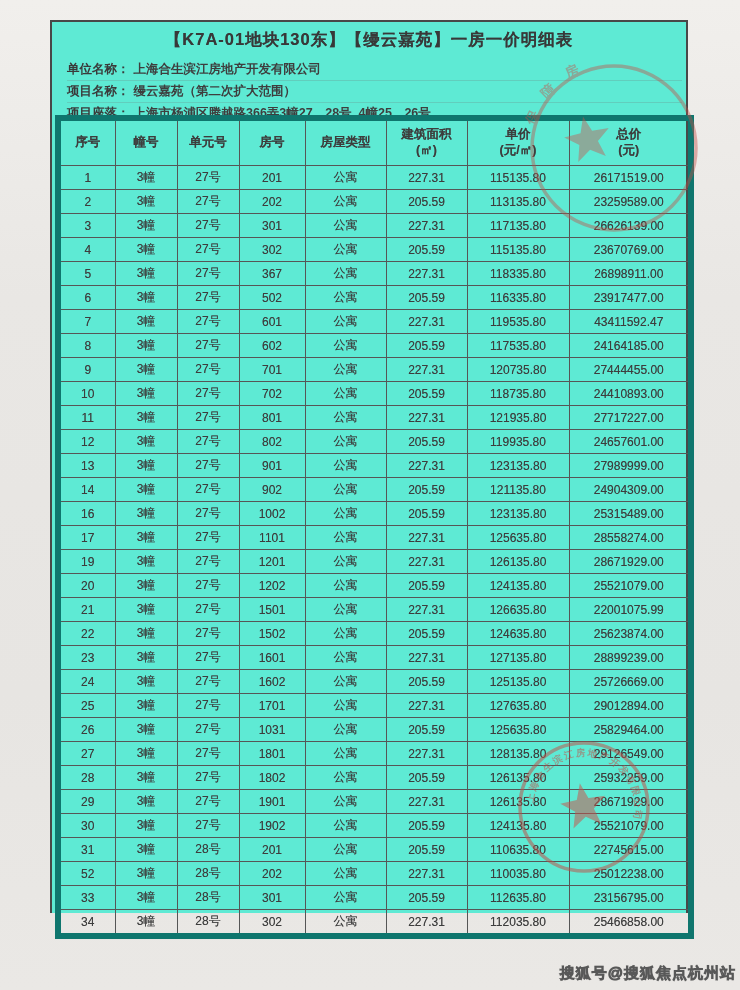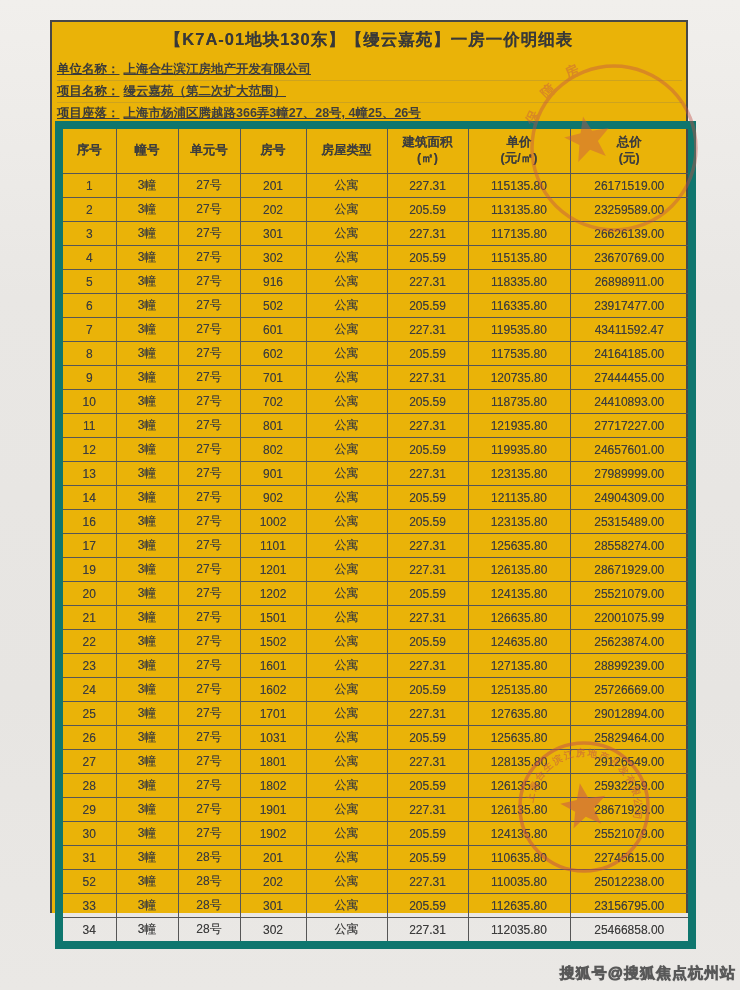--- a/index.html
+++ b/index.html
@@ -5,39 +5,39 @@
   html,body{margin:0;padding:0;}
   body{
     width:740px;height:990px;position:relative;overflow:hidden;
     background:linear-gradient(180deg,#f1efec 0%,#e9e7e4 30%,#e7e5e2 70%,#eae8e5 100%);
     font-family:"Liberation Sans","DejaVu Sans",sans-serif;
     color:#3c3c3c;
   }
   .frame{
     position:absolute;left:50px;top:20px;width:634px;height:891px;
     border:2px solid #484848;border-bottom:none;
-    background:#eab308;
+    background:#5eead4;
   }
   .doc-title{
     position:absolute;top:7px;left:0;right:0;
     text-align:center;font-size:16.5px;font-weight:700;color:#383838;
     letter-spacing:1px;text-shadow:0 0 .5px rgba(56,56,56,.7);
   }
-  .info-rows{position:absolute;top:37px;left:5px;right:4px;text-decoration:underline;}
+  .info-rows{position:absolute;top:37px;left:15px;right:4px;}
   .info-row{
     height:21px;line-height:21px;font-size:12.5px;white-space:nowrap;
     border-bottom:1px solid rgba(110,110,110,.22);
   }
   .info-row:last-child{border-bottom:none;}
   .info-label{font-weight:700;color:#3a3a3a;}
   .info-value{font-weight:600;color:#3e3e3e;margin-left:4px;}
   table.price{
-    position:absolute;top:99px;left:3px;width:633px;
+    position:absolute;top:93px;left:3px;width:633px;
     border-collapse:collapse;table-layout:fixed;
-    border:8px solid #0f766e;
+    border:6px solid #0f766e;
     padding-left:28px;
   }
   table.price th,table.price td{
     border:1px solid #565656;
     text-align:center;vertical-align:middle;
     color:#3d3d3d;overflow:hidden;
     text-shadow:0 0 .4px rgba(61,61,61,.6);
   }
   table.price th{
     height:42px;font-size:12.5px;font-weight:700;
@@ -137,21 +137,21 @@
           <td>302</td>
           <td>公寓</td>
           <td>205.59</td>
           <td>115135.80</td>
           <td>23670769.00</td>
         </tr>
         <tr>
           <td>5</td>
           <td>3幢</td>
           <td>27号</td>
-          <td>916</td>
+          <td>367</td>
           <td>公寓</td>
           <td>227.31</td>
           <td>118335.80</td>
           <td>26898911.00</td>
         </tr>
         <tr>
           <td>6</td>
           <td>3幢</td>
           <td>27号</td>
           <td>502</td>

